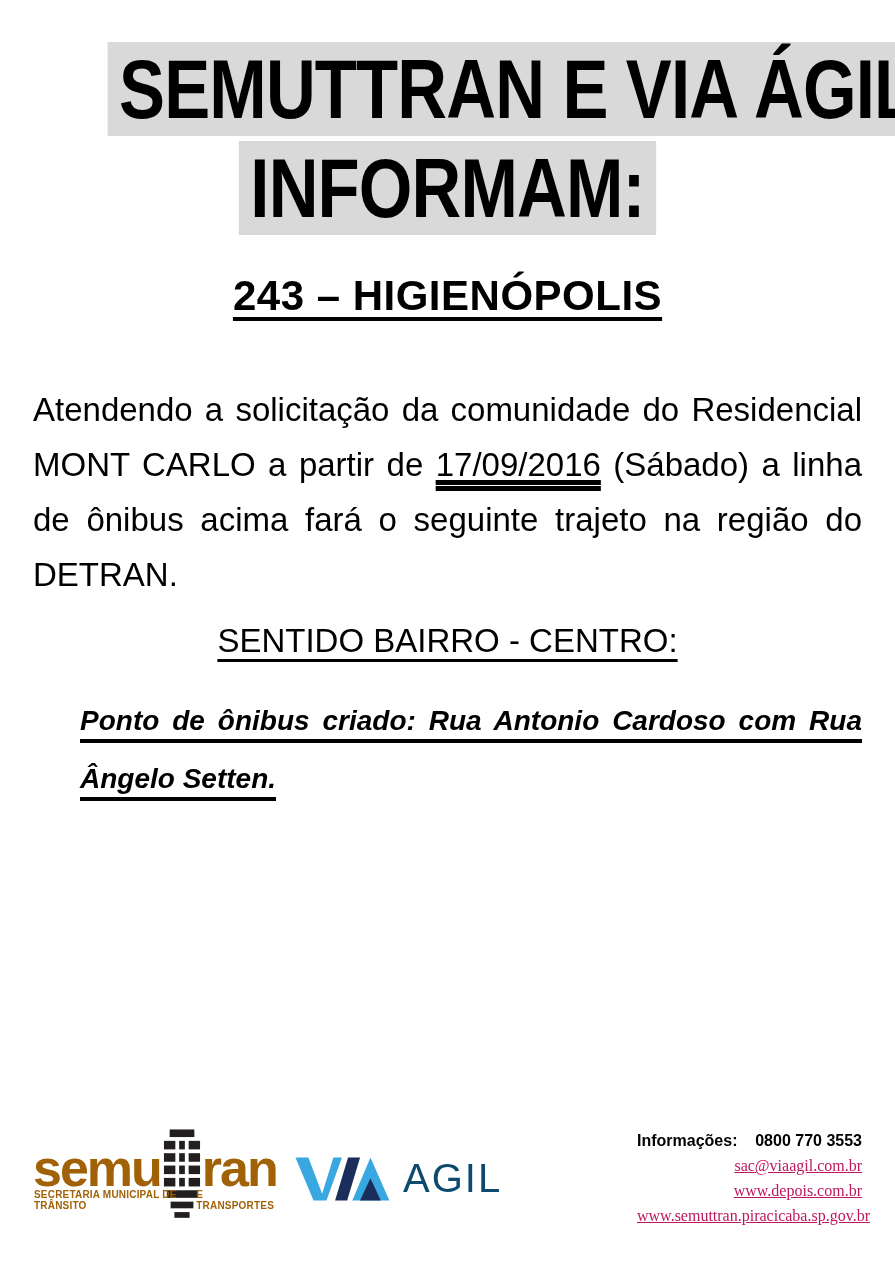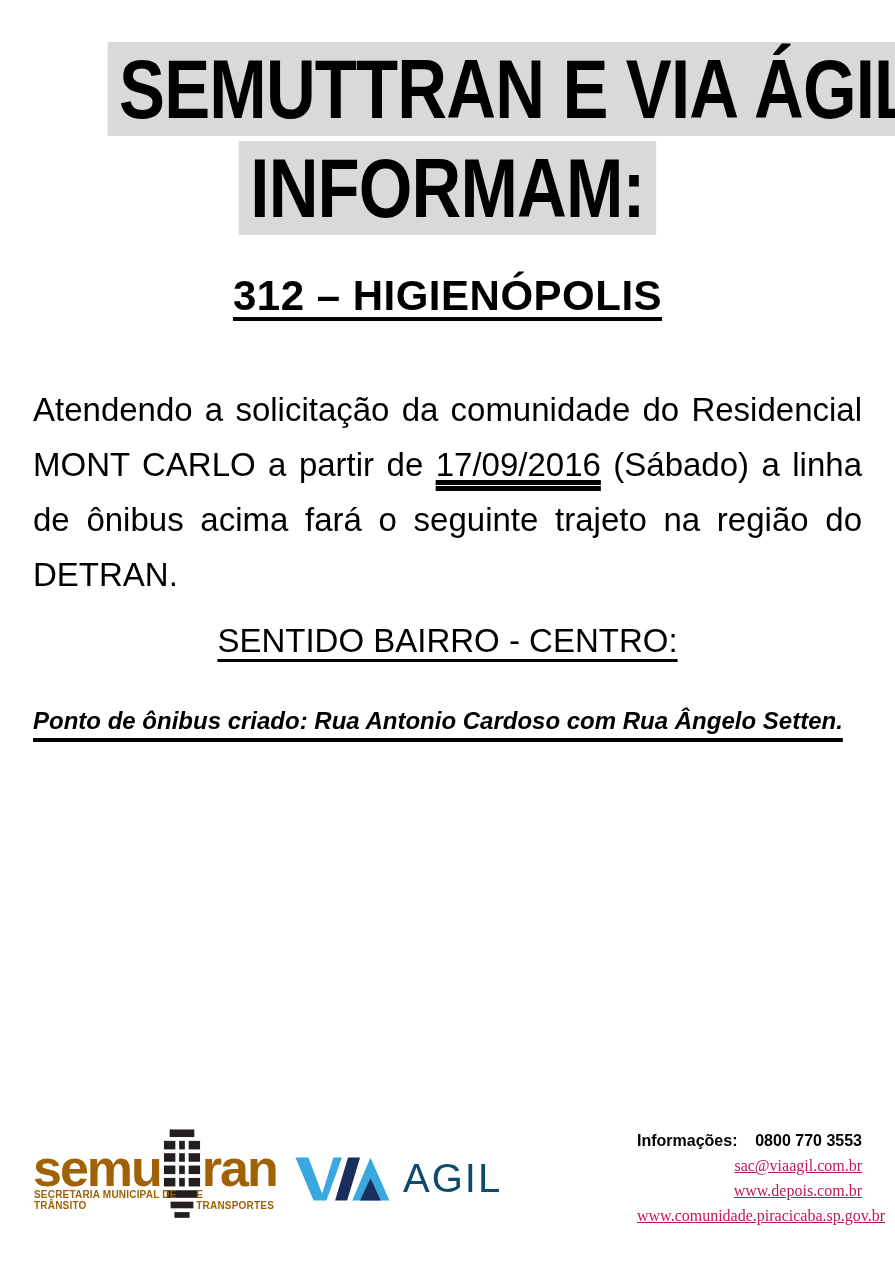--- a/index.html
+++ b/index.html
@@ -60,28 +60,29 @@
     line-height: 46px;
   }
   .direction-heading span {
     text-decoration: underline;
     text-decoration-thickness: 3px;
     text-underline-offset: 7px;
   }
   .route { margin-top: 40px; }
   .note {
     margin-top: 28px;
-    font-size: 24px;
+    font-size: 28px;
     font-weight: bold;
     font-style: italic;
     line-height: 58px;
     text-align: justify;
     text-decoration: underline;
     text-decoration-thickness: 4px;
     text-underline-offset: 9px;
+    margin-left: 47px;
   }
 
   
   .footer { position: absolute; left: 33px; right: 33px; top: 1128px; height: 120px; }
 
   
   .semuttran { position: absolute; left: 0; top: 14px; width: 250px; height: 104px; color: #a16207; }
   .sem-wordmark {
     display: flex; align-items: flex-start;
     font-size: 52px; font-weight: bold; letter-spacing: -2px;
@@ -113,21 +114,21 @@
   <div class="title-block">
     <div class="title-row">
       <span class="title-line">SEMUTTRAN E VIA ÁGIL</span>
     </div>
     <div class="title-row">
       <span class="title-line">INFORMAM:</span>
     </div>
   </div>
 
   <div class="subtitle">
-    <span>312 – HIGIENÓPOLIS</span>
+    <span>243 – HIGIENÓPOLIS</span>
   </div>
 
   <p class="para intro"><span>Atendendo a solicitação da comunidade do Residencial MONT CARLO a partir de </span><span class="date-underline">17/09/2016</span><span> (Sábado) a linha de ônibus acima fará o seguinte trajeto na região do DETRAN.</span></p>
 
   <div class="direction-heading">
     <span>SENTIDO BAIRRO - CENTRO:</span>
   </div>
 
 
   <p class="note">Ponto de ônibus criado: Rua Antonio Cardoso com Rua Ângelo Setten.</p>
@@ -169,17 +170,17 @@
       <span class="viaagil-wordmark">AGIL</span>
     </div>
 
     <div class="contact">
       <div class="contact-line1">
         <span>Informações:</span>
         <span>0800 770 3553</span>
       </div>
       <a>sac@viaagil.com.br</a>
       <a>www.depois.com.br</a>
-      <a>www.comunidade.piracicaba.sp.gov.br</a>
+      <a>www.semuttran.piracicaba.sp.gov.br</a>
     </div>
 
   </div>
 </div>
 
 </body></html>

